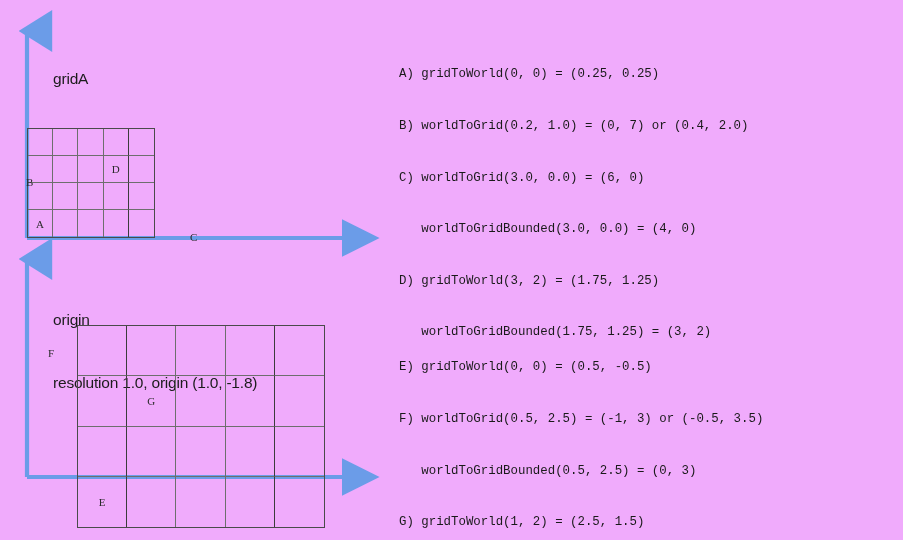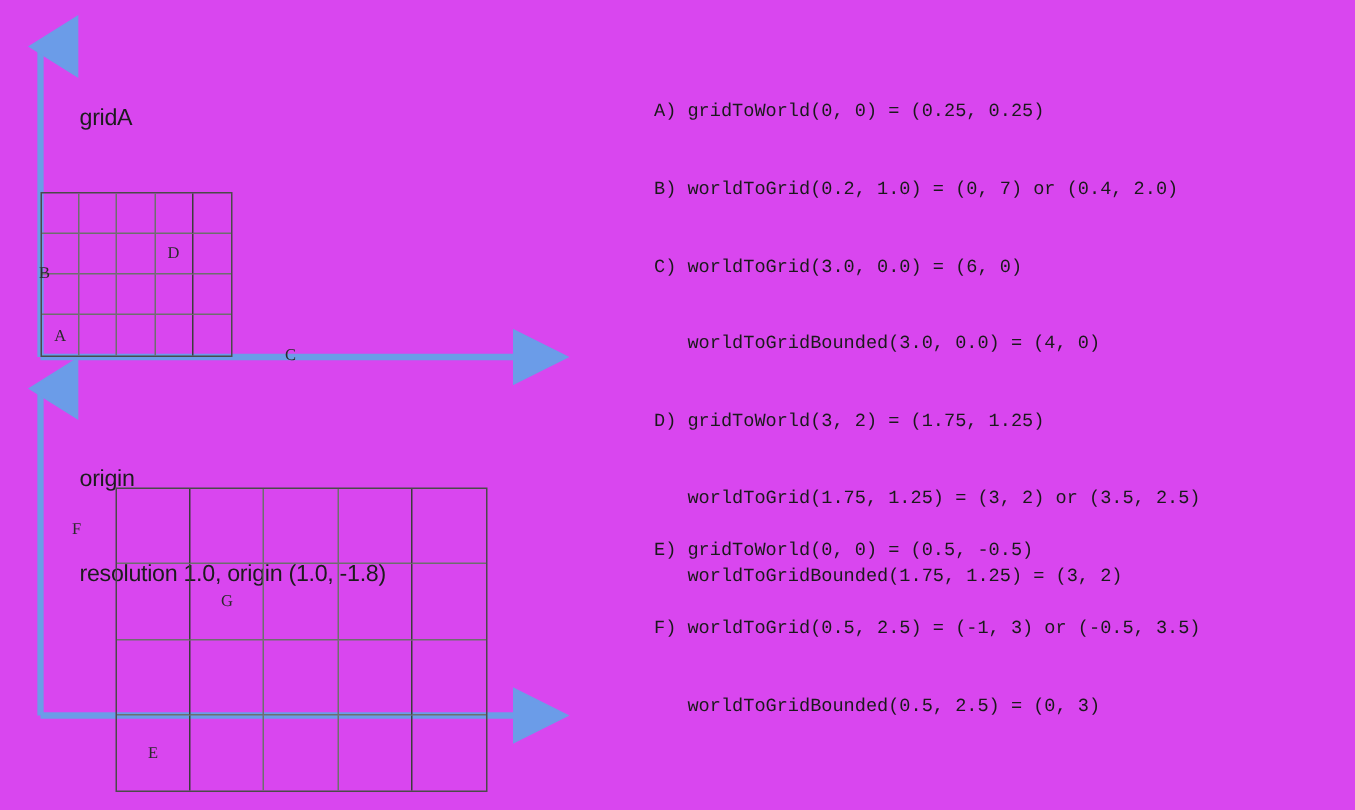--- a/index.html
+++ b/index.html
@@ -4,21 +4,21 @@
 <style>
   html, body {
     margin: 0;
     padding: 0;
     background: #ffffff;
   }
   #page {
     position: relative;
     width: 903px;
     height: 540px;
-    background: #d946ef;
+    background: #f0abfc;
     overflow: hidden;
     font-family: "Liberation Sans", sans-serif;
   }
 
   
   .axis-svg {
     position: absolute;
     left: 0;
     top: 0;
     width: 903px;
@@ -77,21 +77,21 @@
 
   
   .code-block {
     position: absolute;
     font-family: "Liberation Mono", "DejaVu Sans Mono", monospace;
     font-size: 12.4px;
     line-height: 17.2px;
     color: #1a1a1a;
     white-space: pre;
   }
-  .code-line { display: block; white-space: pre; margin-left: 37px; }
+  .code-line { display: block; white-space: pre; }
 </style>
 </head>
 <body>
 
 <div id="page">
 
   <svg class="axis-svg" viewBox="0 0 903 540" xmlns="http://www.w3.org/2000/svg">
     <defs>
       <marker id="arrowUp" markerWidth="10" markerHeight="10" refX="5" refY="2" orient="auto" markerUnits="strokeWidth">
         <path d="M5,0 L10,8 L0,8 Z" fill="#6b9ce8"></path>
@@ -191,24 +191,24 @@
   </div>
 
   <span class="float-label" style="left:48px; top:347px;">F</span>
 
   <div class="code-block" style="left:399px; top:32px;">
     <span class="code-line">A) gridToWorld(0, 0) = (0.25, 0.25)</span>
     <span class="code-line">B) worldToGrid(0.2, 1.0) = (0, 7) or (0.4, 2.0)</span>
     <span class="code-line">C) worldToGrid(3.0, 0.0) = (6, 0)</span>
     <span class="code-line">   worldToGridBounded(3.0, 0.0) = (4, 0)</span>
     <span class="code-line">D) gridToWorld(3, 2) = (1.75, 1.25)</span>
-    <span class="code-line">   worldToGrid(1.75, 1.25) = (3, 2) or (3.5, 2.5)</span>
     <span class="code-line">   worldToGridBounded(1.75, 1.25) = (3, 2)</span>
   </div>
 
   <div class="code-block" style="left:399px; top:325px;">
     <span class="code-line">E) gridToWorld(0, 0) = (0.5, -0.5)</span>
     <span class="code-line">F) worldToGrid(0.5, 2.5) = (-1, 3) or (-0.5, 3.5)</span>
     <span class="code-line">   worldToGridBounded(0.5, 2.5) = (0, 3)</span>
+    <span class="code-line">G) gridToWorld(1, 2) = (2.5, 1.5)</span>
     
   </div>
 
 </div>
 
 </body></html>

